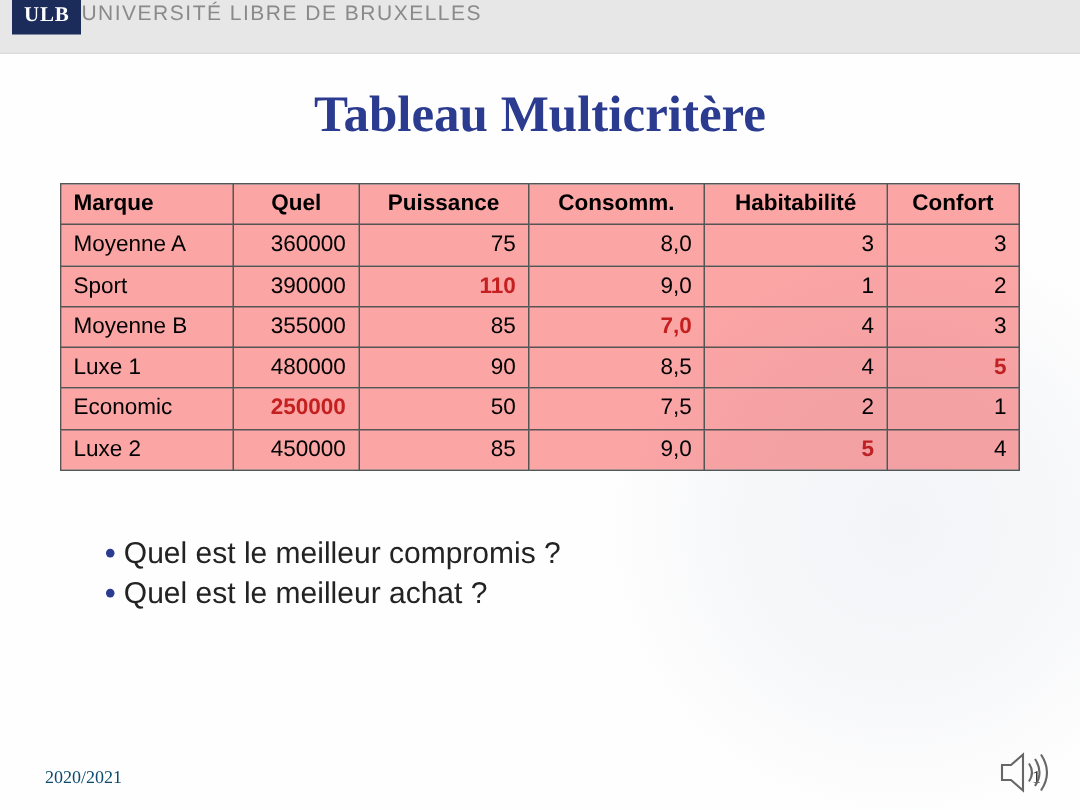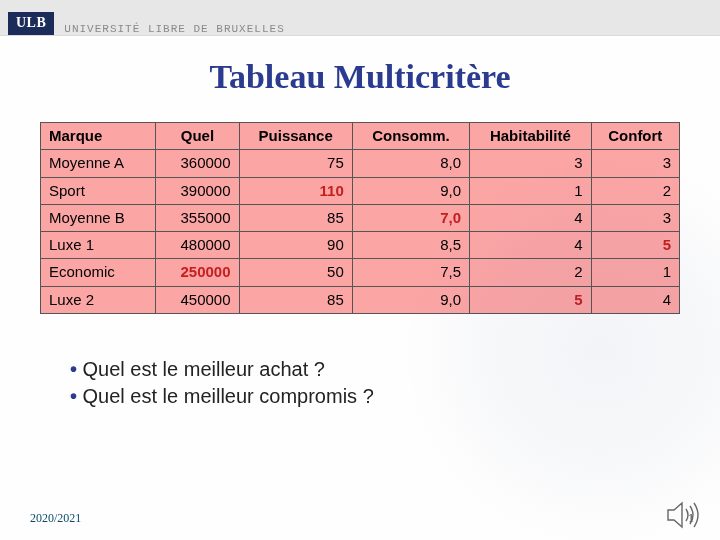--- a/index.html
+++ b/index.html
@@ -20,39 +20,38 @@
     height: 400px;
     background: radial-gradient(circle, rgba(40,60,120,0.05) 0%, rgba(40,60,120,0.03) 40%, transparent 70%);
     pointer-events: none;
   }
   
   .header {
     width: 100%;
     height: 36px;
     background: #e7e7e7;
     display: flex;
-    align-items: flex-end;
+    align-items: flex-start;
     padding-left: 8px;
     border-bottom: 1px solid #dcdcdc;
   }
   .logo-box {
     background: #1b2b5a;
     color: #fff;
     font-weight: bold;
     font-size: 14px;
     font-family: Georgia, serif;
     padding: 3px 8px 4px 8px;
     letter-spacing: 0.5px;
   }
   .uni-name {
     color: #8a8a8a;
-    font-size: 11px;
+    font-size: 14px;
     letter-spacing: 1px;
-    margin-left: 10px;
-    font-family: Liberation Mono, monospace;
+    font-family: Liberation Sans, sans-serif;
   }
   
   .title {
     text-align: center;
     font-family: Liberation Serif, serif;
     color: #2b3b8f;
     font-size: 34px;
     font-weight: bold;
     margin-top: 22px;
     margin-bottom: 26px;
@@ -198,22 +197,22 @@
           <td>85</td>
           <td>9,0</td>
           <td class="best">5</td>
           <td>4</td>
         </tr>
       </tbody>
   </table>
 </div>
 
 <ul class="bullets">
+  <li>Quel est le meilleur compromis ?</li>
   <li>Quel est le meilleur achat ?</li>
-  <li>Quel est le meilleur compromis ?</li>
 </ul>
 
 <div class="footer-year">2020/2021</div>
 <div class="footer-page">1</div>
 
 <div class="speaker">
   <svg width="34" height="30" viewBox="0 0 34 30">
     <polygon points="2,10 8,10 16,3 16,27 8,20 2,20" fill="none" stroke="#666" stroke-width="1.4"></polygon>
     <path d="M20 9 Q24 15 20 21" fill="none" stroke="#666" stroke-width="1.4"></path>
     <path d="M24 6 Q30 15 24 24" fill="none" stroke="#666" stroke-width="1.4"></path>

